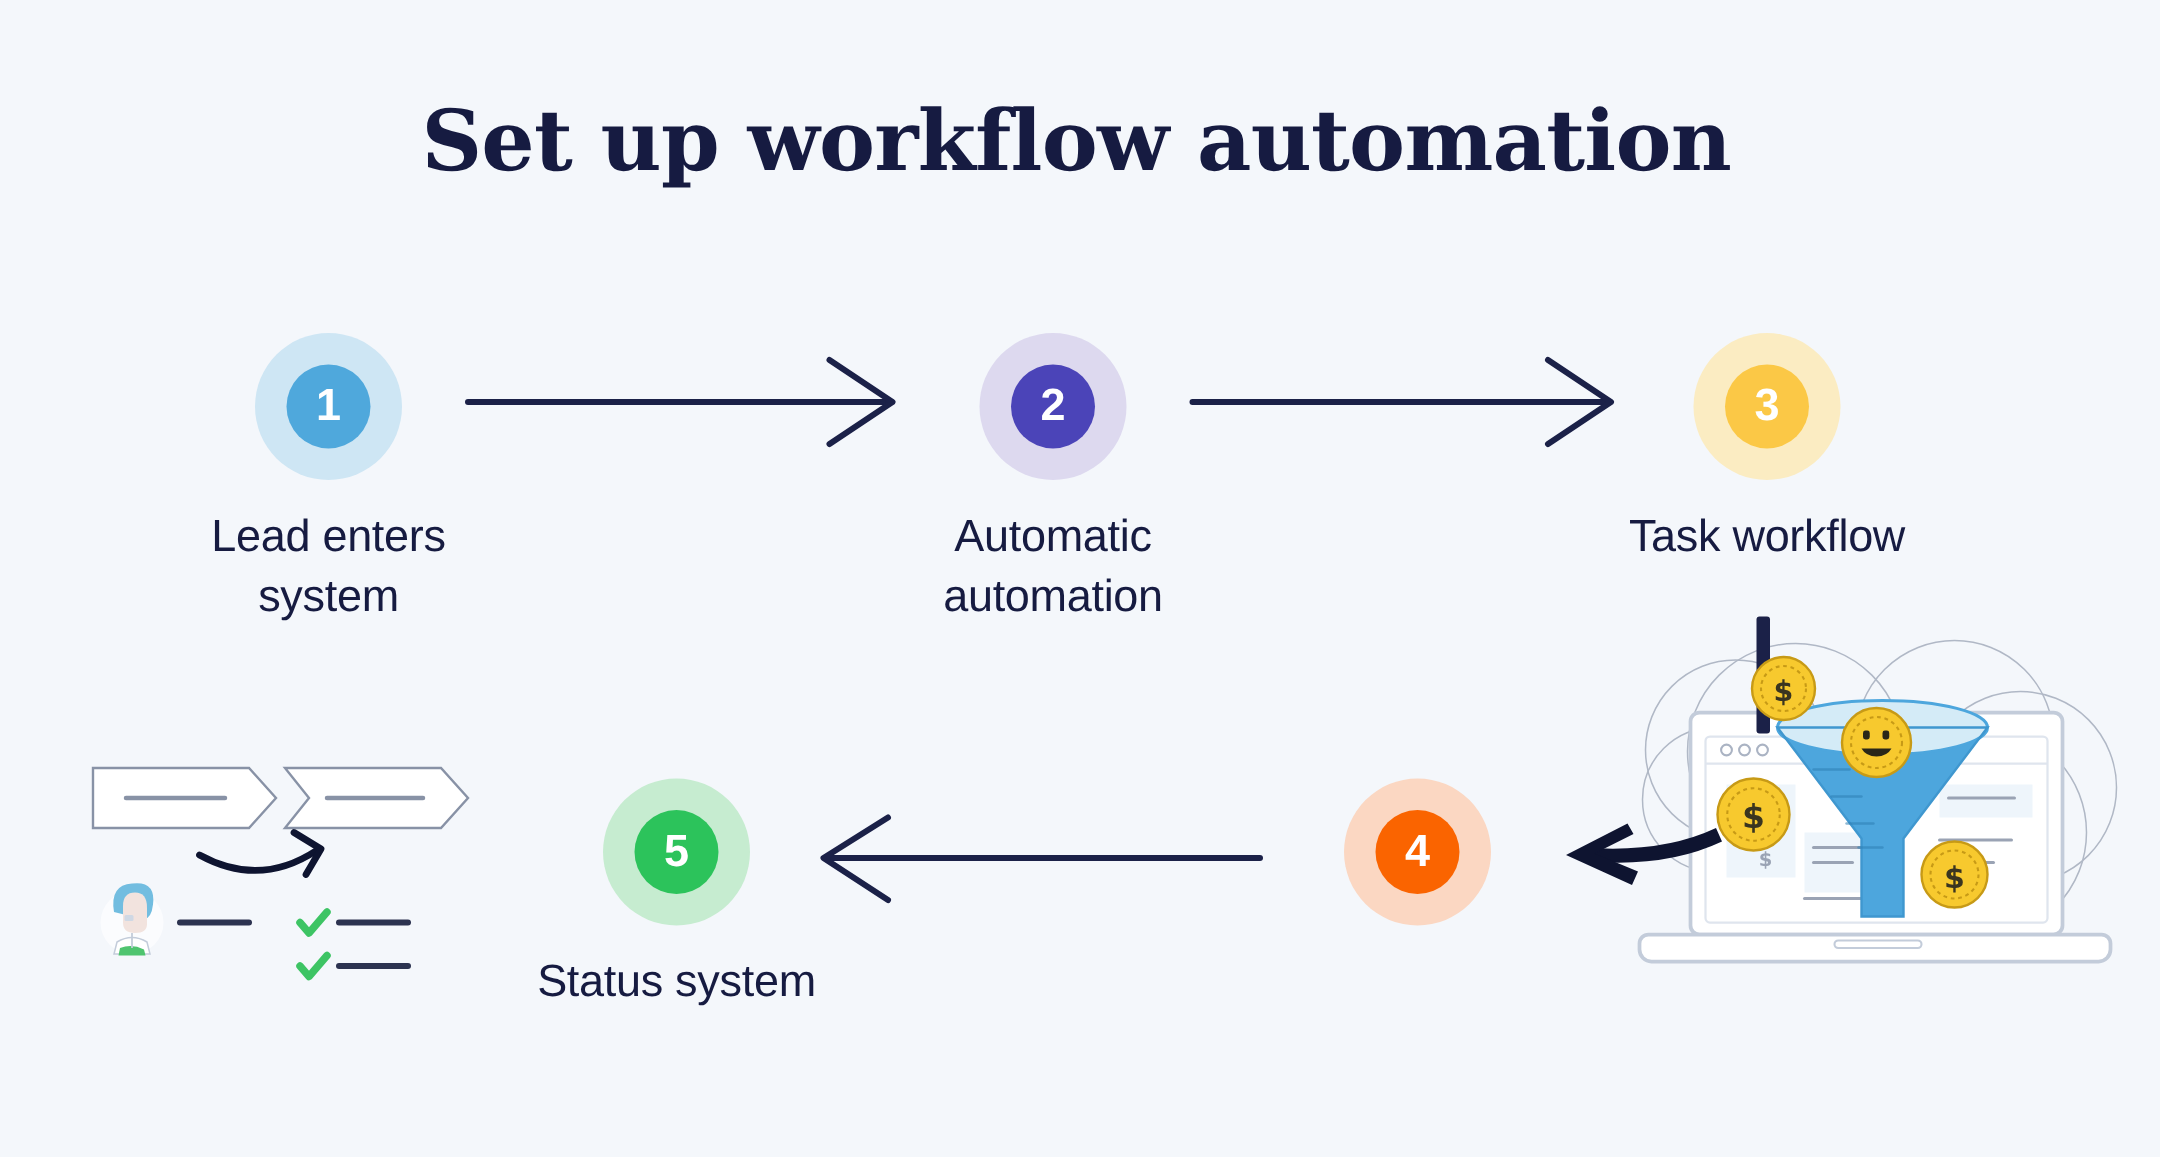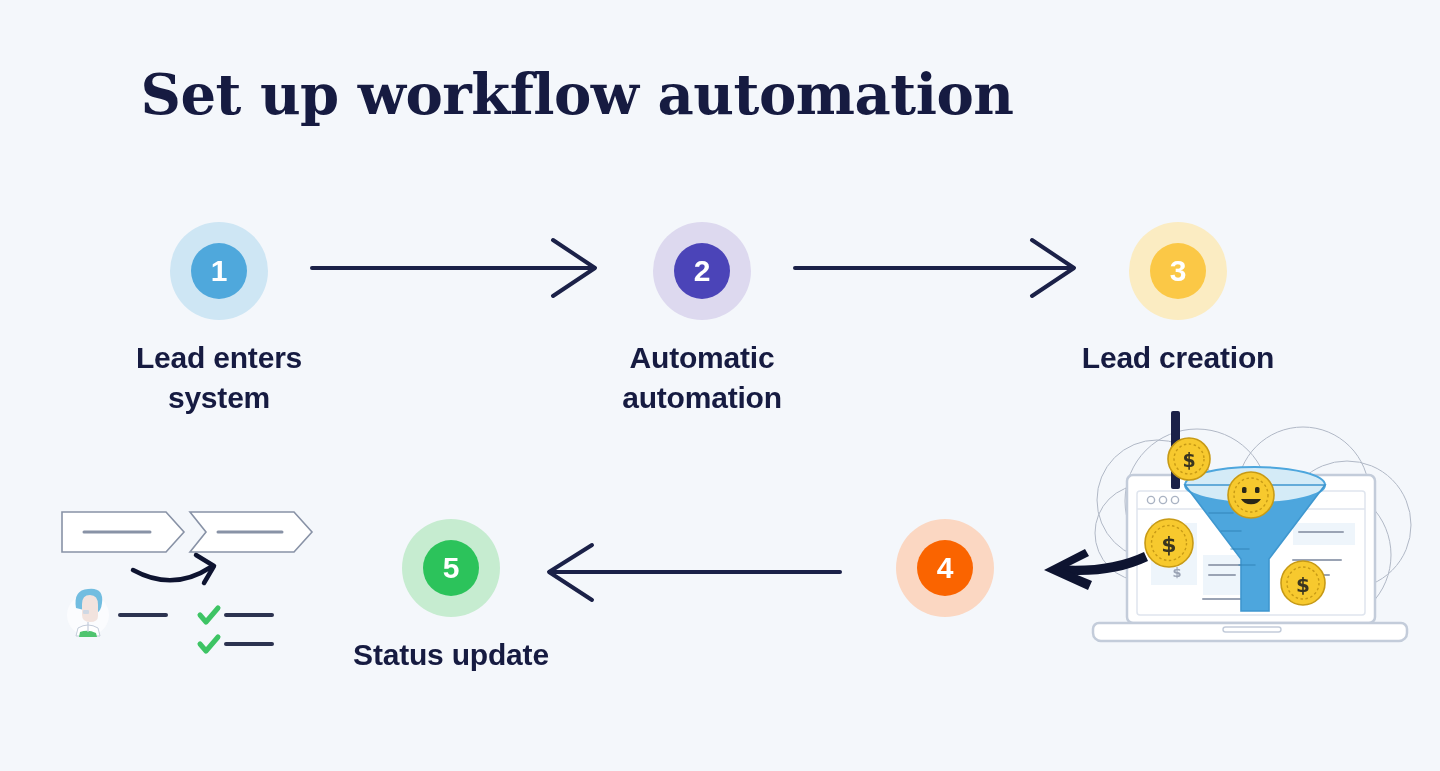--- a/index.html
+++ b/index.html
@@ -19,21 +19,21 @@
     width: 1440px;
     height: 771px;
   }
 
   
   .title {
     position: absolute;
     left: 0;
     top: 64px;
     width: 1154px;
-    text-align: center;
+    text-align: right;
     font-family: "DejaVu Serif", "Liberation Serif", serif;
     font-weight: 700;
     font-size: 56px;
     letter-spacing: -0.5px;
     color: #161b41;
     line-height: 1.1;
   }
 
   
   .step {
@@ -60,21 +60,21 @@
     justify-content: center;
     color: #ffffff;
     font-size: 30px;
     font-weight: 700;
     line-height: 1;
     font-family: "Liberation Sans", sans-serif;
   }
   .step-label {
     margin-top: 18px;
     font-size: 30px;
-    font-weight: 700;
+    font-weight: 400;
     color: #161b41;
     line-height: 1.32;
     letter-spacing: -0.2px;
     white-space: pre-line;
   }
 
   
   .arrow-layer {
     position: absolute;
     left: 0;
@@ -250,33 +250,33 @@
     <div class="step-label">Automatic
 automation</div>
   </div>
 
   <div class="step" style="left:1178px; top:222px;">
     <div class="halo" style="background:#fbecc2;">
       <div class="disc" style="background:#fbc846;">
         <span>3</span>
       </div>
     </div>
-    <div class="step-label">Lead creation</div>
+    <div class="step-label">Task workflow</div>
   </div>
 
   <div class="step" style="left:945px; top:519px;">
     <div class="halo" style="background:#fbd7c2;">
       <div class="disc" style="background:#fa6400;">
         <span>4</span>
       </div>
     </div>
   </div>
 
   <div class="step" style="left:451px; top:519px;">
     <div class="halo" style="background:#c6ecd0;">
       <div class="disc" style="background:#2cc35b;">
         <span>5</span>
       </div>
     </div>
-    <div class="step-label">Status update</div>
+    <div class="step-label">Status system</div>
   </div>
 
 </div>
 
 </body></html>

